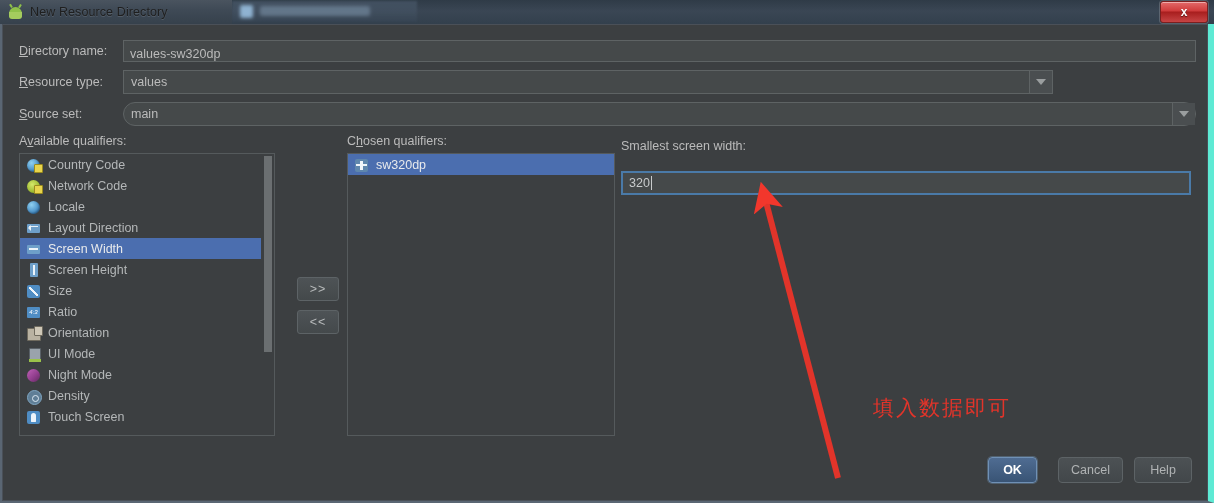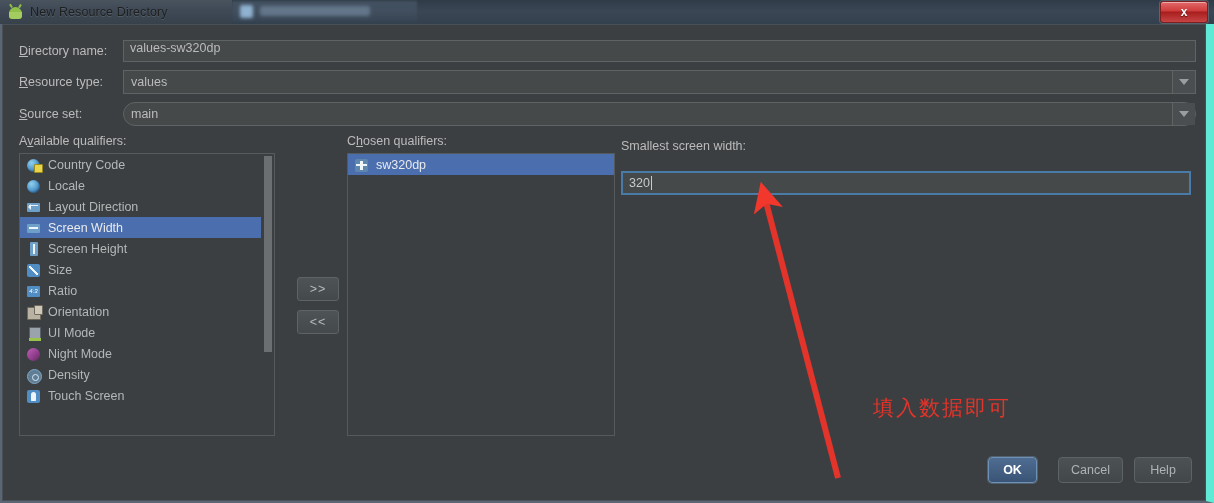--- a/index.html
+++ b/index.html
@@ -117,21 +117,21 @@
     text-shadow: 0 1px 1px rgba(0,0,0,.55);
   }
 
   .dialog-body {
     position: absolute;
     left: 0; top: 24px;
     width: 1214px; height: 479px;
     background: #3c3f41;
     box-sizing: border-box;
     border-left: 2px solid #5a6673;
-    border-right: 8px solid #5eead4;
+    border-right: 6px solid #5eead4;
     border-bottom: 2px solid #5a6673;
   }
   .dialog-inner {
     position: absolute;
     left: 0; top: 0; right: 0; bottom: 0;
     border: 1px solid #4a5058;
     box-sizing: border-box;
   }
 
   
@@ -149,21 +149,21 @@
     flex: 0 0 auto;
   }
   .formlabel u { text-decoration: underline; }
 
   .textinput {
     height: 22px;
     background: #45494a;
     border: 1px solid #5e6364;
     box-sizing: border-box;
     display: flex;
-    align-items: flex-start;
+    align-items: flex-end;
     padding: 0 6px;
     font-size: 12.5px;
     color: #bbbbbb;
   }
   .combo {
     height: 24px;
     background: #45494a;
     border: 1px solid #5e6364;
     box-sizing: border-box;
     display: flex;
@@ -448,21 +448,21 @@
 
         <div class="formrow" style="top:14px; width:1180px;">
           <div class="formlabel"><u>D</u>irectory name:</div>
           <div class="textinput" style="width:1073px;">
             <span>values-sw320dp</span>
           </div>
         </div>
 
         <div class="formrow" style="top:45px; width:1180px;">
           <div class="formlabel"><u>R</u>esource type:</div>
-          <div class="combo" style="width:1073px;">
+          <div class="combo" style="width:930px;">
             <span class="val">values</span>
             <span class="arrowbox">
                 <i class="caret-down"></i>
               </span>
           </div>
         </div>
 
         <div class="formrow" style="top:77px; width:1180px;">
           <div class="formlabel"><u>S</u>ource set:</div>
           <div class="combo" style="width:1073px;border-radius:12px;">
@@ -480,20 +480,27 @@
           <div>
               <div class="listrow">
                 <span class="ico">
                   <i class="ic-globe"></i>
                   <i class="ic-badge"></i>
                 </span>
                 <span>Country Code</span>
               </div>
               <div class="listrow">
                 <span class="ico">
+                  <i class="ic-net"></i>
+                  <i class="ic-badge"></i>
+                </span>
+                <span>Network Code</span>
+              </div>
+              <div class="listrow">
+                <span class="ico">
                   <i class="ic-globe"></i>
                 </span>
                 <span>Locale</span>
               </div>
               <div class="listrow">
                 <span class="ico">
                   <i class="ic-arrow-left"></i>
                 </span>
                 <span>Layout Direction</span>
               </div>

